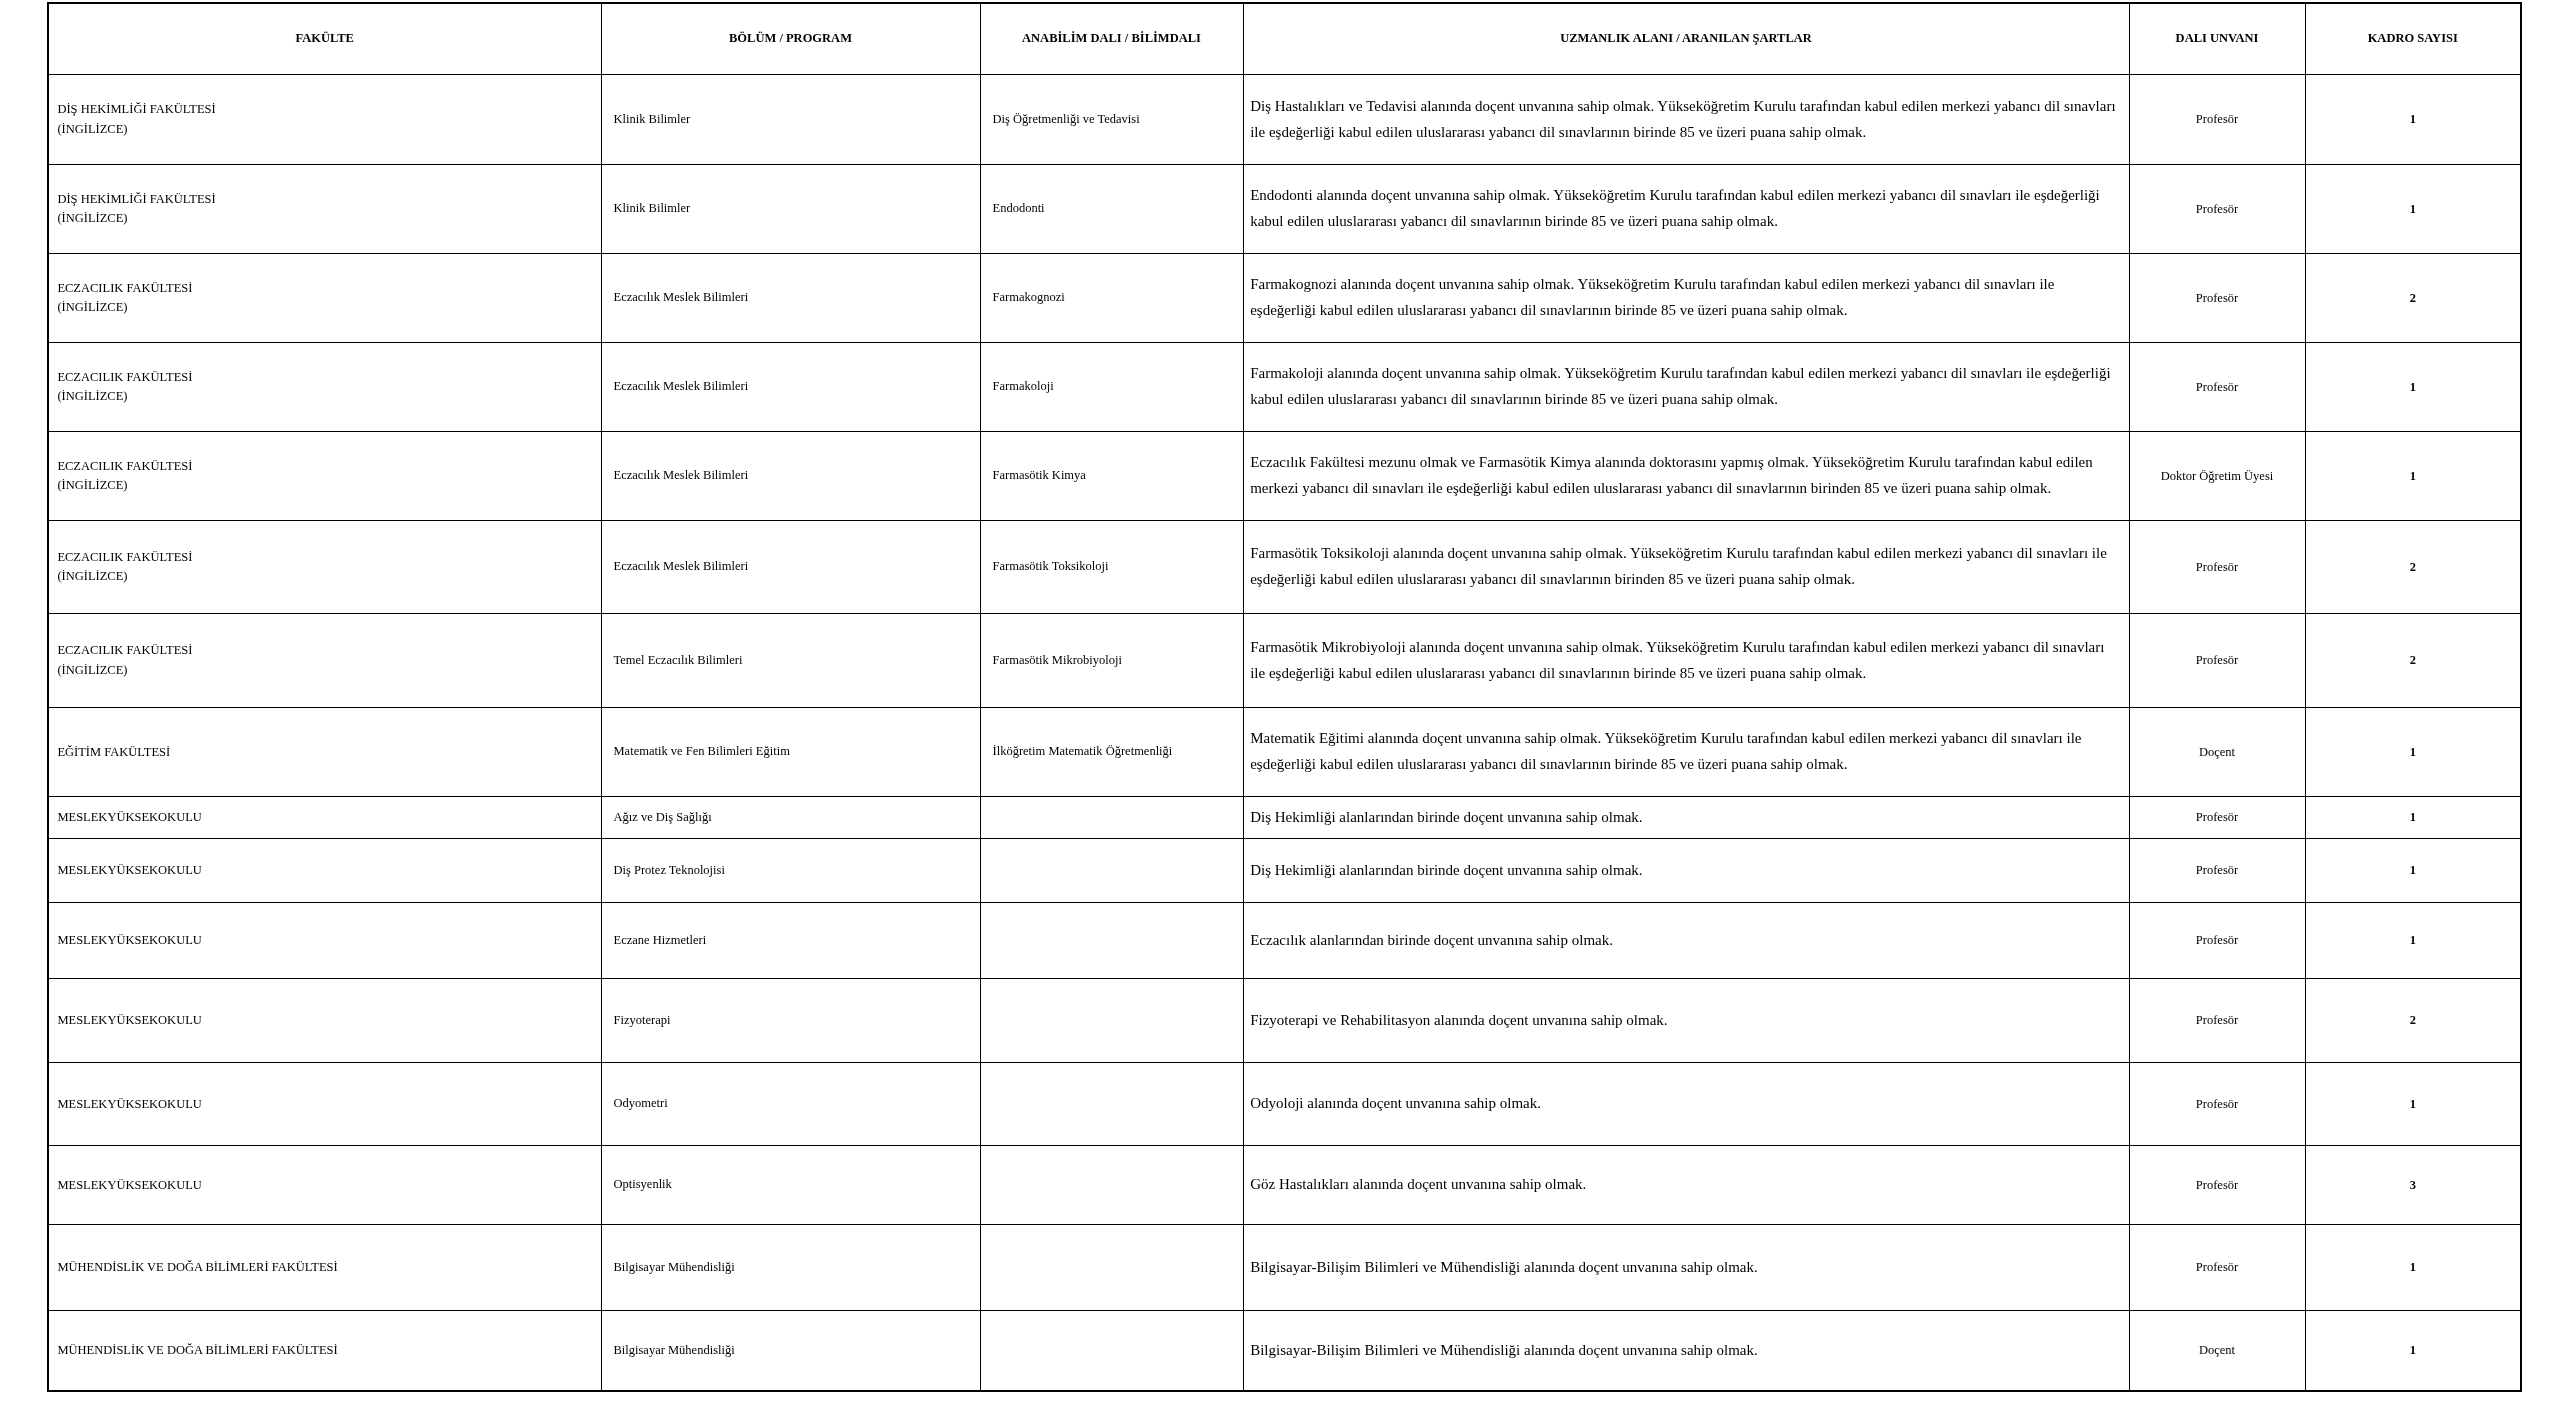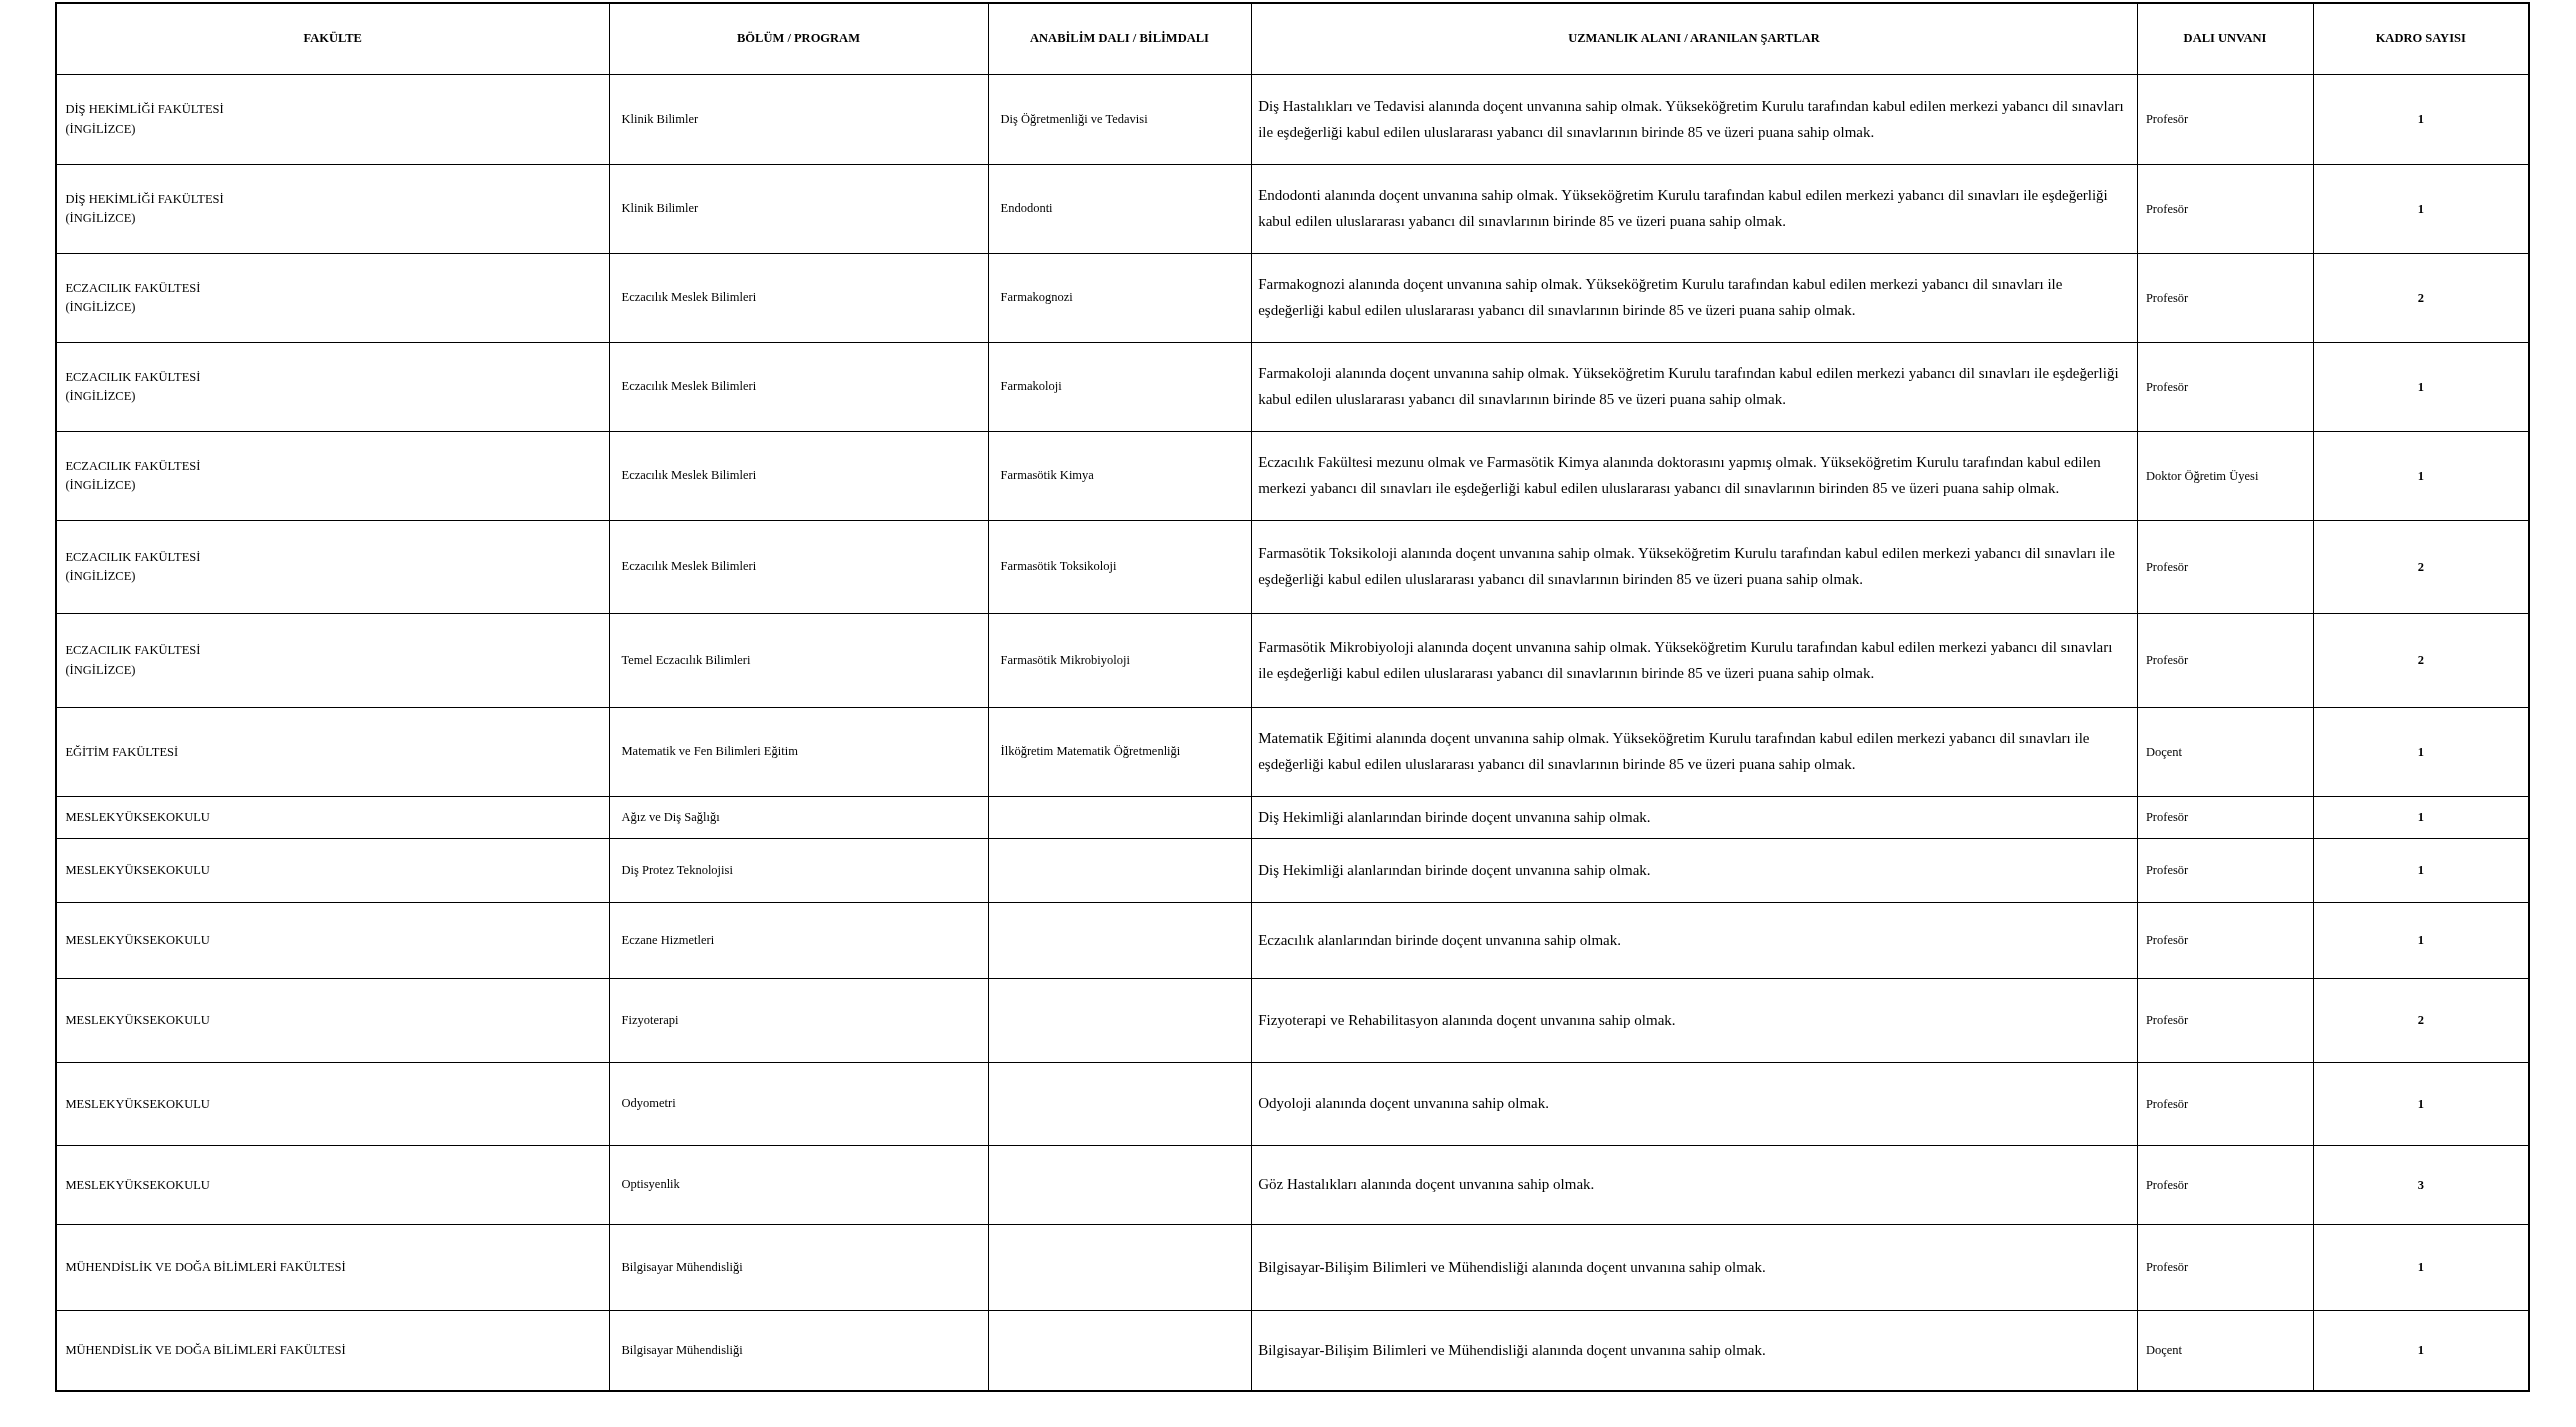--- a/index.html
+++ b/index.html
@@ -14,21 +14,20 @@
   .table-wrap {
     position: absolute;
     left: 47px;
     top: 1.7px;
   }
   table.kadro {
     border-collapse: collapse;
     table-layout: fixed;
     width: 2472px;
     border: 2.5px solid #000000;
-    margin-left: 8px;
   }
   table.kadro th,
   table.kadro td {
     border: 1.7px solid #000000;
     vertical-align: middle;
     overflow: hidden;
     word-wrap: break-word;
   }
   table.kadro thead tr { height: 72px; }
   th {
@@ -42,21 +41,21 @@
     padding: 3.3px 8.4px;
     text-align: left;
   }
   td.c-faculty { white-space: pre-line; line-height: 1.55; }
   td.c-program, td.c-department { line-height: 1.4; padding-left: 12px; }
   td.c-requirements {
     font-size: 15px;
     line-height: 1.72;
     padding: 3.3px 8.4px 3.3px 6.7px;
   }
-  td.c-title { text-align: left; }
+  td.c-title { text-align: center; }
   td.c-count { text-align: center; font-weight: bold; }
 </style>
 </head>
 <body>
 
 <div class="table-wrap">
   <table class="kadro">
     <colgroup>
       <col style="width:553px">
       <col style="width:379px">

